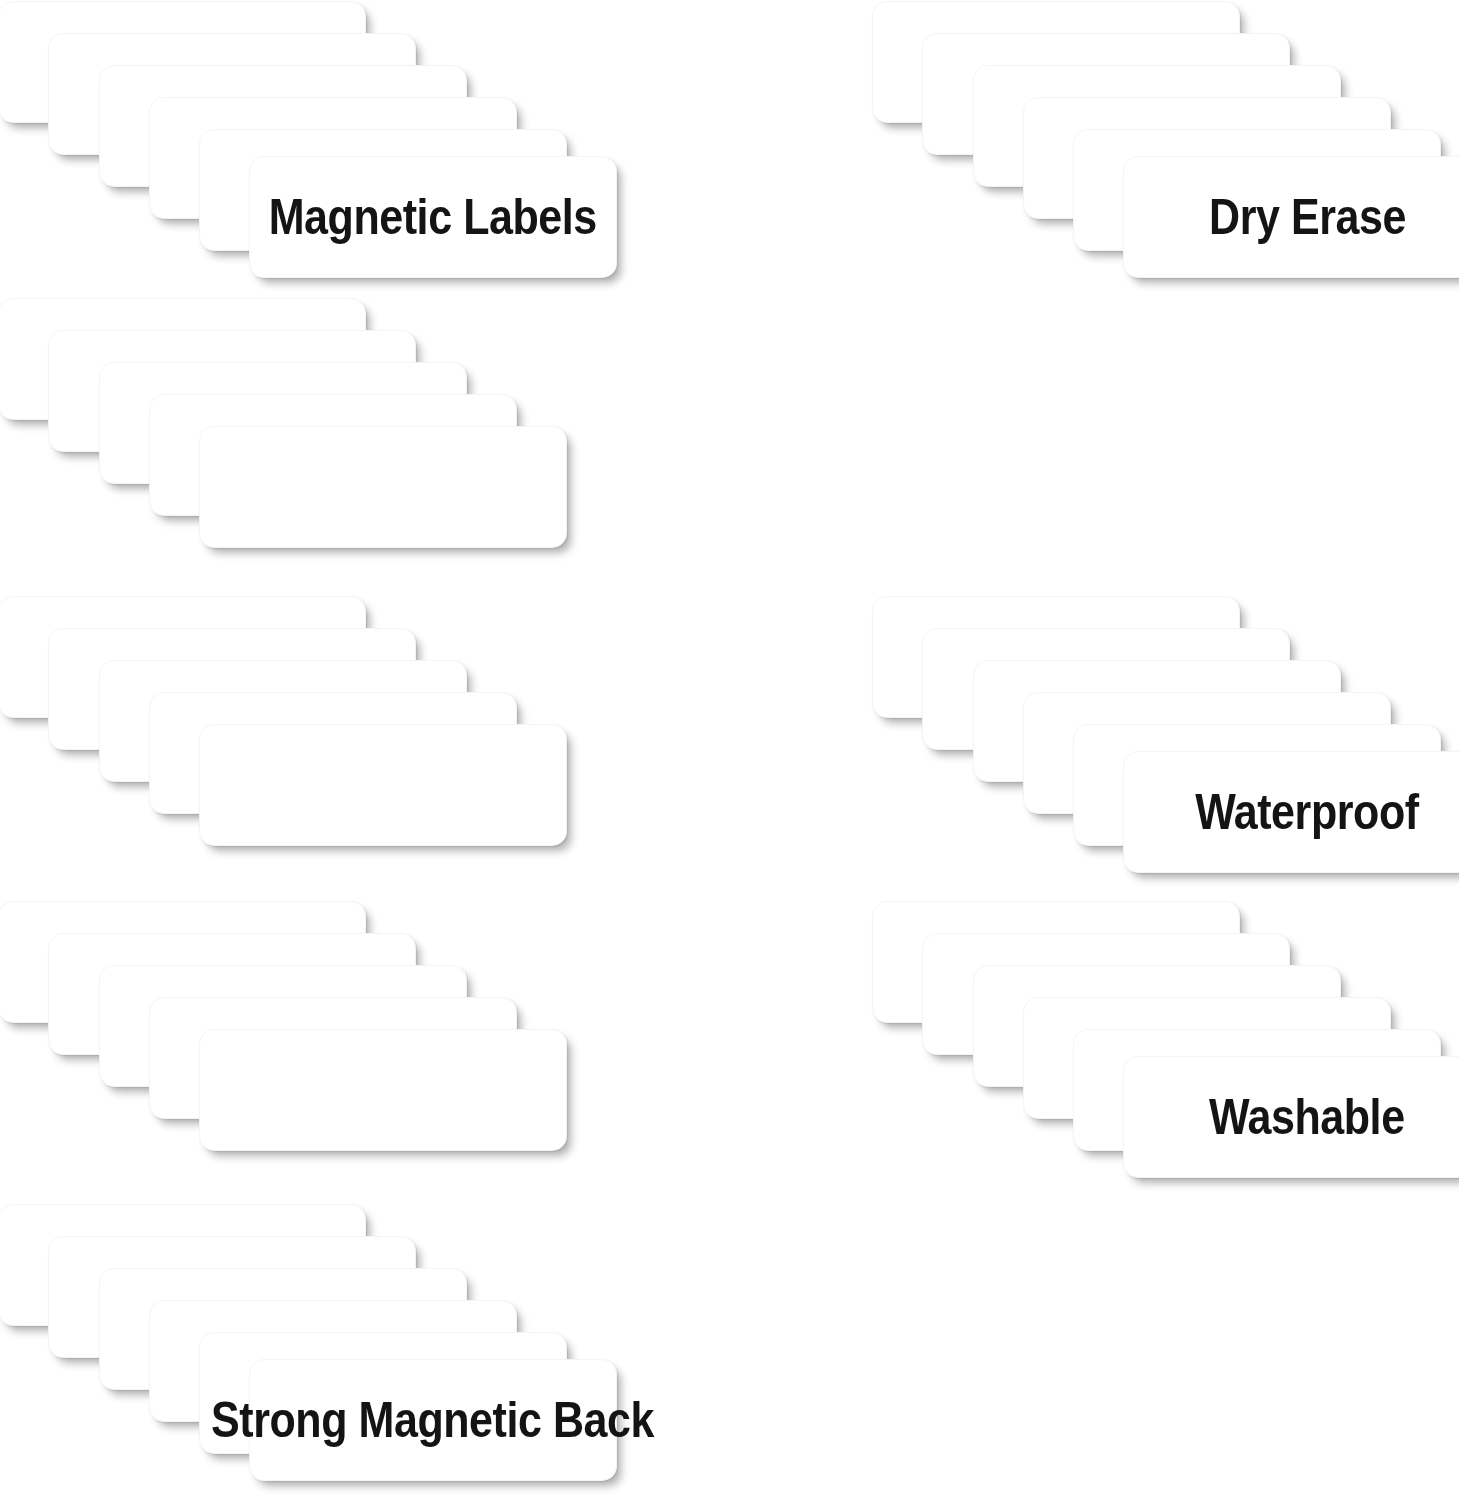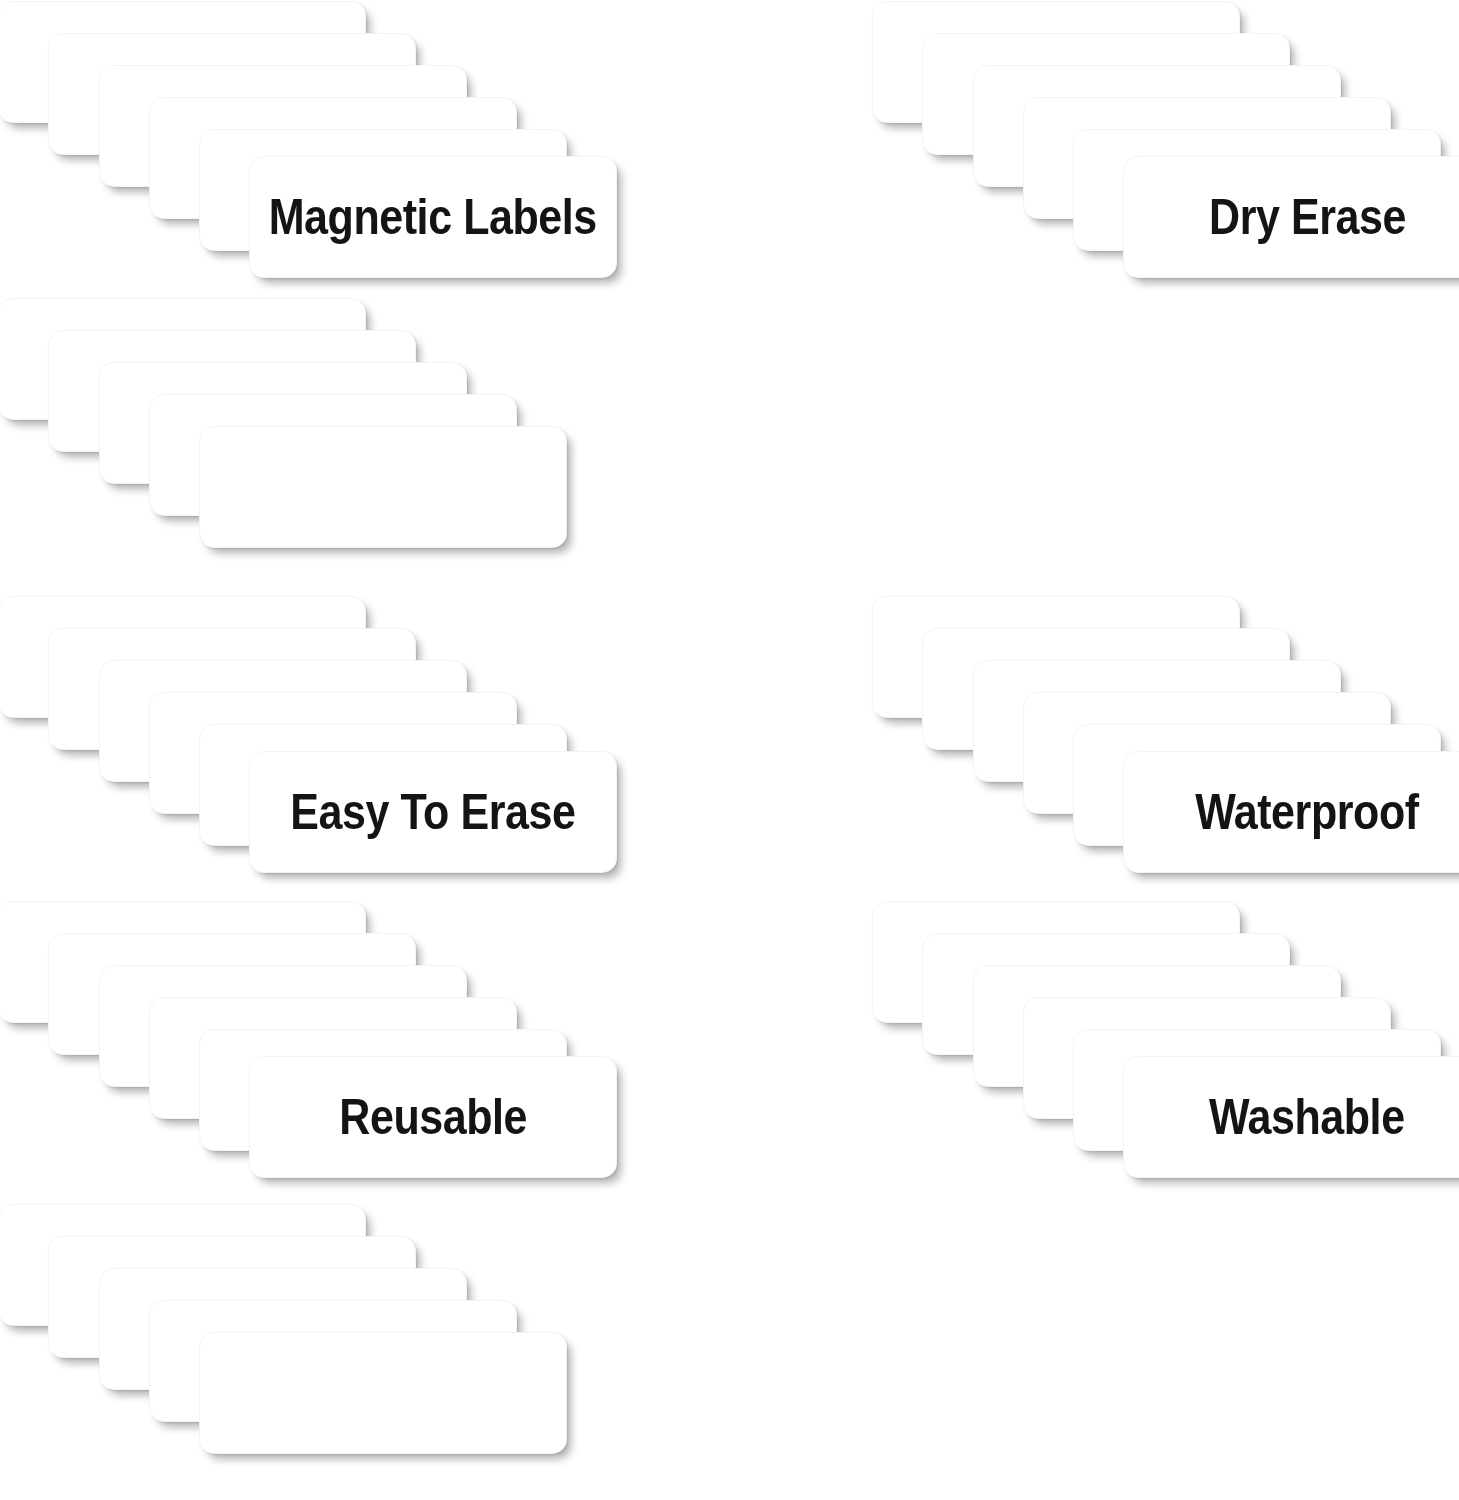--- a/index.html
+++ b/index.html
@@ -111,42 +111,39 @@
     <div class="card c4"></div>
     <div class="card c5"></div>
   </div>
 
   <div class="stack col-left row-3">
     <div class="card c1"></div>
     <div class="card c2"></div>
     <div class="card c3"></div>
     <div class="card c4"></div>
     <div class="card c5"></div>
-    <div class="card c6 front">
-      <span class="card-text">Easy To Erase</span>
-    </div>
   </div>
 
   <div class="stack col-left row-4">
     <div class="card c1"></div>
     <div class="card c2"></div>
     <div class="card c3"></div>
     <div class="card c4"></div>
     <div class="card c5"></div>
-    <div class="card c6 front">
-      <span class="card-text">Reusable</span>
-    </div>
   </div>
 
   <div class="stack col-left row-5">
     <div class="card c1"></div>
     <div class="card c2"></div>
     <div class="card c3"></div>
     <div class="card c4"></div>
     <div class="card c5"></div>
+    <div class="card c6 front">
+      <span class="card-text">Strong Magnetic Back</span>
+    </div>
   </div>
 
   <div class="stack col-right row-1">
     <div class="card c1"></div>
     <div class="card c2"></div>
     <div class="card c3"></div>
     <div class="card c4"></div>
     <div class="card c5"></div>
     <div class="card c6 front">
       <span class="card-text">Dry Erase</span>

